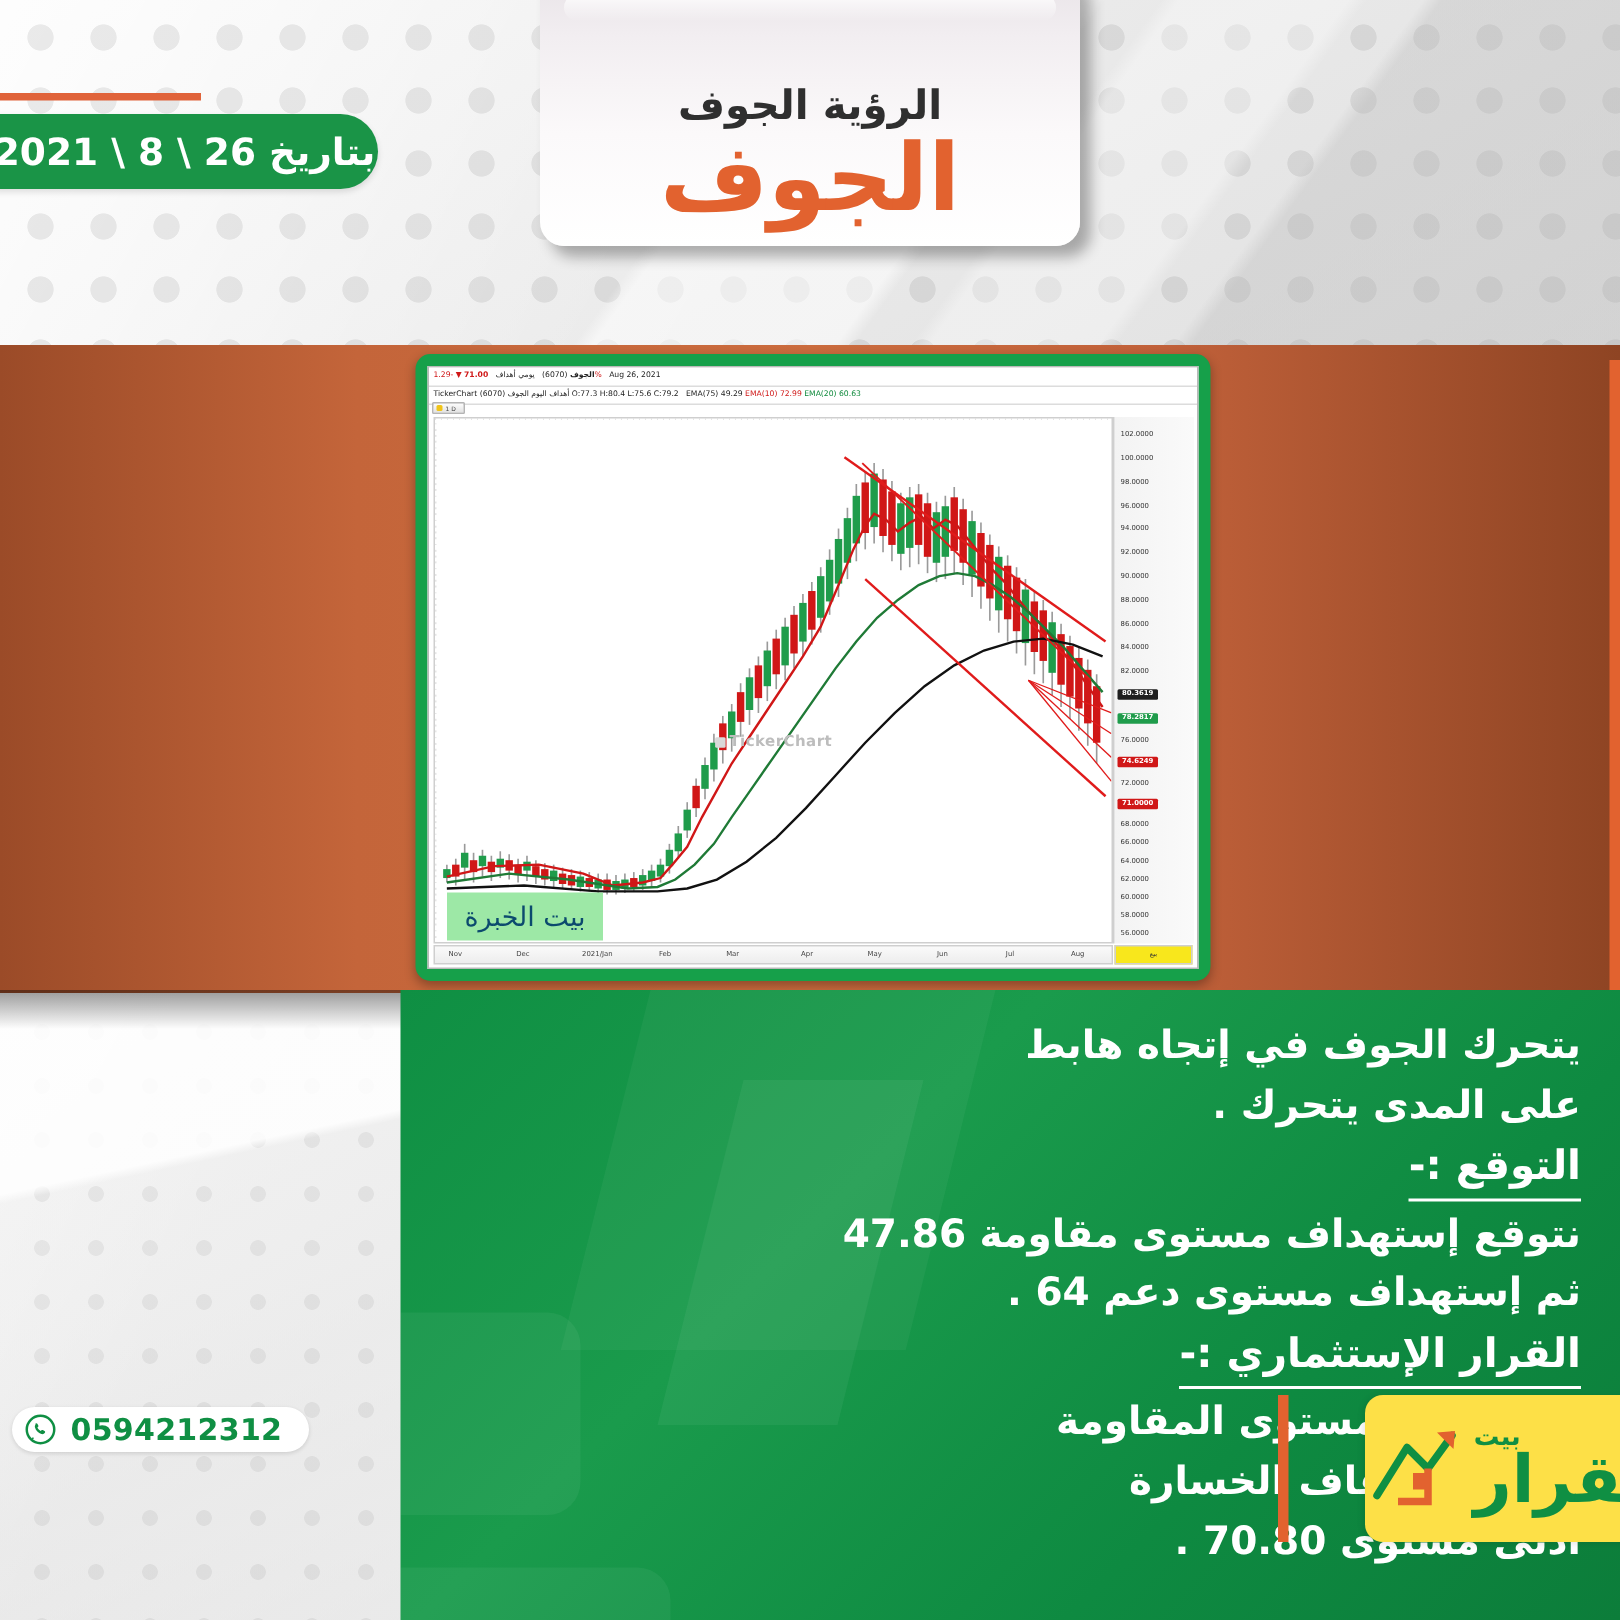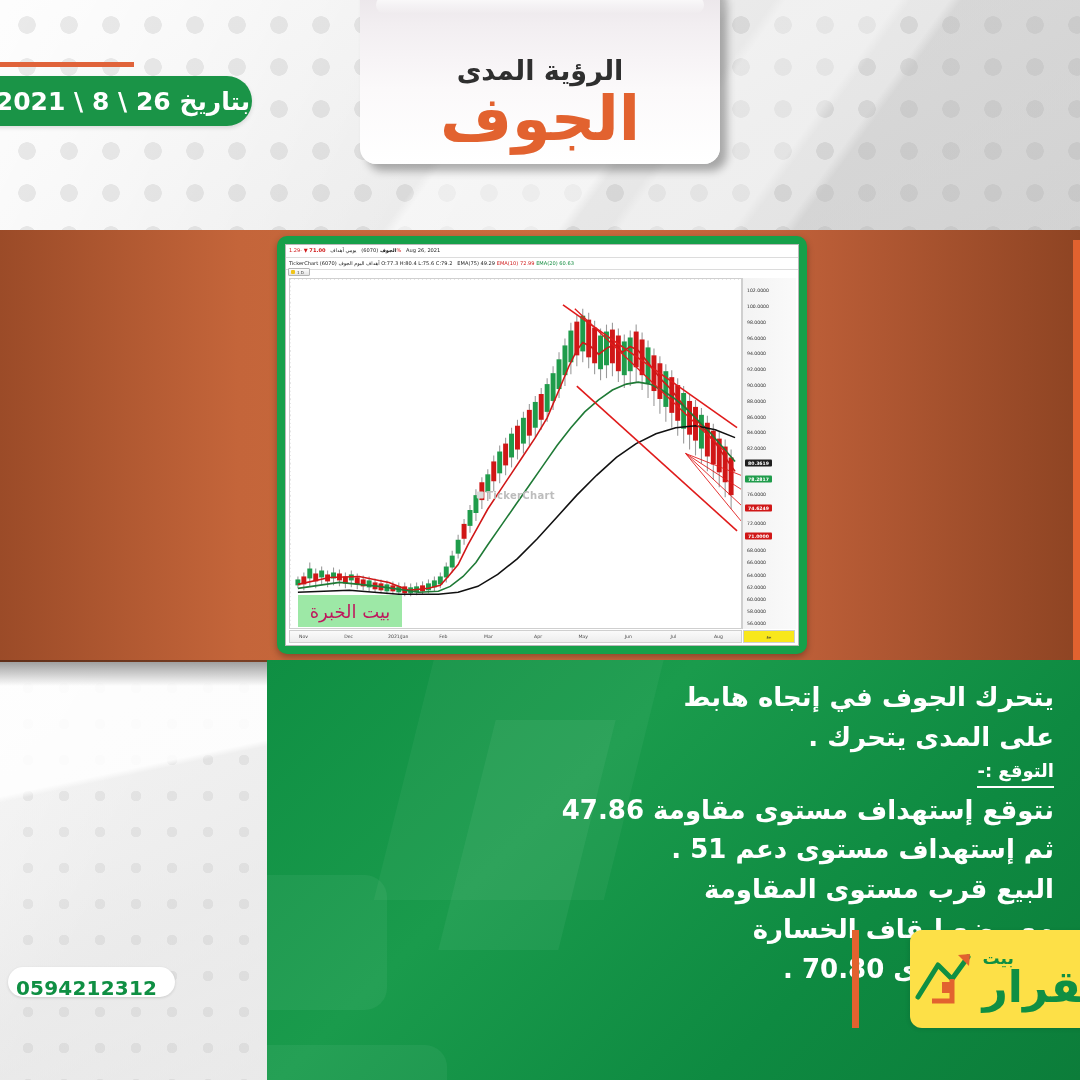--- a/index.html
+++ b/index.html
@@ -174,21 +174,21 @@
     background:#f8e71c;border:1px solid #cfcfcf;box-sizing:border-box;
     display:flex;align-items:center;justify-content:center;
     font-size:4.4px;color:#333;
   }
 
   .chart-wm-box{
     position:absolute;left:12px;bottom:18px;width:104px;height:32px;
     background:#9de8a6;display:flex;align-items:center;justify-content:center;
   }
   .chart-wm-box span{
-    color:#be185d;font-size:18px;direction:rtl;font-family:"DejaVu Sans","Liberation Sans",sans-serif;
+    color:#0c4a6e;font-size:18px;direction:rtl;font-family:"DejaVu Sans","Liberation Sans",sans-serif;
   }
 
   
   .green-panel{
     position:absolute;left:267px;top:660px;width:813px;height:420px;
     background:linear-gradient(135deg,#0f8f43 0%,#1a9b4c 35%,#0e8a41 70%,#0c7d3a 100%);
     overflow:hidden;
   }
   .gp-deco1{
     position:absolute;left:138px;top:-10px;width:230px;height:250px;
@@ -207,33 +207,33 @@
     background:rgba(255,255,255,.05);border-radius:22px;
   }
   .gp-text{
     position:absolute;right:26px;top:18px;width:560px;
     direction:rtl;text-align:right;color:#ffffff;
   }
   .gp-line{
     font-size:26px;font-weight:bold;line-height:1.53;white-space:nowrap;
   }
   .gp-head{
-    font-size:18px;font-weight:bold;line-height:1.45;display:inline-block;
+    font-size:27px;font-weight:bold;line-height:1.45;display:inline-block;
     border-bottom:2.5px solid #ffffff;padding-bottom:2px;margin-bottom:3px;
   }
   .gp-head-wrap{text-align:right;}
 
   
   .contact{
     position:absolute;left:8px;height:30px;
     background:#ffffff;border-radius:15px;
     display:flex;align-items:center;gap:9px;padding:0 18px 0 8px;
     box-shadow:0 1px 3px rgba(0,0,0,.13);
   }
-  .contact-phone{top:967px;flex-direction:column;}
+  .contact-phone{top:938px;}
   .contact-web{top:1002px;}
   .contact .label{font-size:20px;font-weight:bold;letter-spacing:.2px;}
   .contact-phone .label{color:#0f8f43;}
   .contact-web .label{color:#e2622f;font-size:17px;}
 
   
   .logo-card{
     position:absolute;left:866px;top:930px;width:206px;height:98px;
     background:#fde047;border-radius:12px 0 0 12px;
     display:flex;align-items:center;justify-content:center;gap:4px;
@@ -266,21 +266,21 @@
   <div class="bg-bottom-shadow"></div>
   <div class="edge-strip"></div>
 
   <div class="date-rule"></div>
   <div class="date-badge">
     <span>بتاريخ 26 \ 8 \ 2021</span>
   </div>
 
   <div class="title-card">
     <div class="sheen"></div>
-    <div class="title-sub">الرؤية المدى</div>
+    <div class="title-sub">الرؤية الجوف</div>
     <div class="title-main">الجوف</div>
   </div>
 
   <div class="chart-frame">
     <div class="chart-inner">
 
       <div class="tc-hdr">
         <span class="sym">الجوف</span>
         <span>(6070)</span>
         &nbsp;
@@ -555,21 +555,24 @@
     <div class="gp-deco3"></div>
     <div class="gp-deco4"></div>
 
     <div class="gp-text">
       <div class="gp-line">يتحرك الجوف في إتجاه هابط</div>
       <div class="gp-line">على المدى يتحرك .</div>
       <div class="gp-head-wrap">
         <div class="gp-head">التوقع :-</div>
       </div>
       <div class="gp-line">نتوقع إستهداف مستوى مقاومة 47.86</div>
-      <div class="gp-line">ثم إستهداف مستوى دعم 51 .</div>
+      <div class="gp-line">ثم إستهداف مستوى دعم 64 .</div>
+      <div class="gp-head-wrap">
+        <div class="gp-head">القرار الإستثماري :-</div>
+      </div>
       <div class="gp-line">البيع قرب مستوى المقاومة</div>
       <div class="gp-line">مع وضع إيقاف الخسارة</div>
       <div class="gp-line">أدنى مستوى 70.80 .</div>
     </div>
   </div>
 
   <div class="contact contact-phone">
     <svg width="22" height="22" viewBox="0 0 24 24">
       <circle cx="12" cy="12" r="10" fill="none" stroke="#0f8f43" stroke-width="1.8"></circle>
       <path d="M8.4 7.6c.5-.3 1-.2 1.3.3l.7 1.2c.2.4.1.7-.2 1l-.5.5c.5 1.1 1.4 2 2.5 2.5l.5-.5c.3-.3.6-.4 1-.2l1.2.7c.5.3.6.8.3 1.3-.5.8-1.5 1.2-2.5.9-2.3-.6-4.1-2.4-4.7-4.7-.3-1 .1-2 .4-2.5z" fill="#0f8f43"></path>

